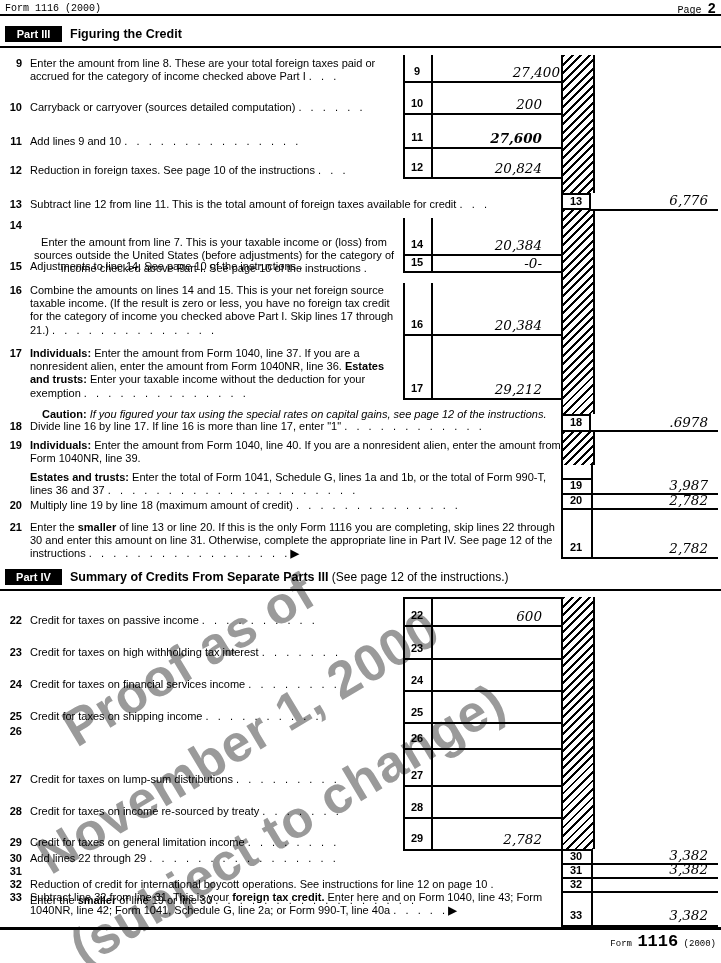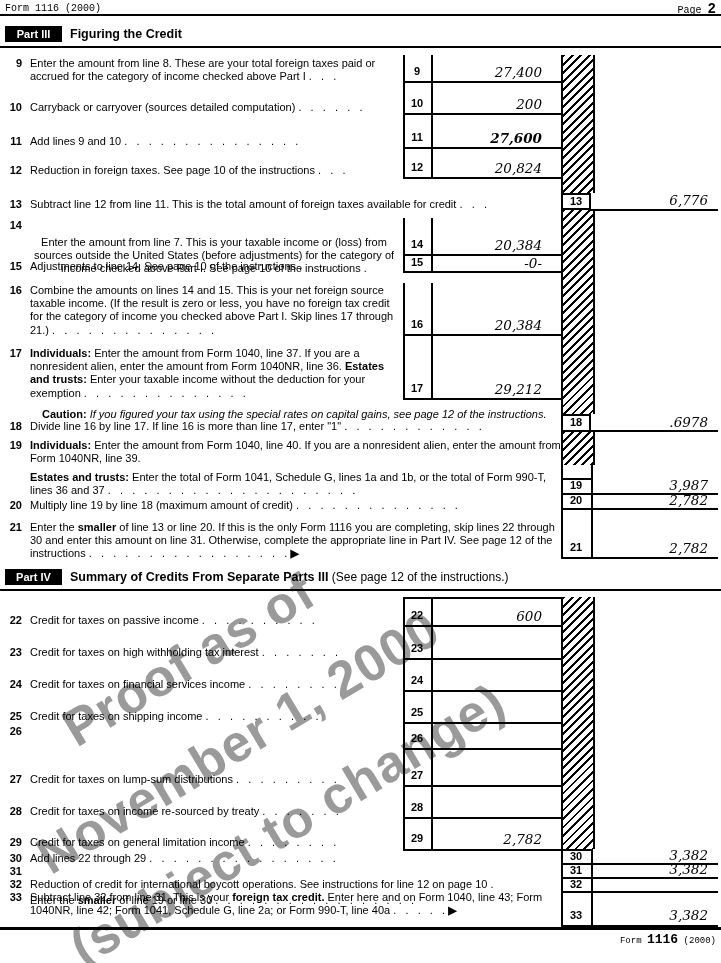--- a/index.html
+++ b/index.html
@@ -110,21 +110,21 @@
   <div class="vl" style="left:403px;top:283px;height:115px;"></div>
   <div class="vl" style="left:431px;top:283px;height:115px;"></div>
   <div class="hl" style="left:403px;top:334px;width:158px;"></div>
   <div class="hl" style="left:403px;top:398px;width:158px;"></div>
 
   <div class="hatch" style="top:55px;height:138px;"></div>
   <div class="hatch" style="top:210px;height:204px;"></div>
   <div class="hatch" style="top:432px;height:33px;"></div>
 
   <div class="bnum" style="top:65px;">9</div>
-  <div class="v" style="top:64px;">27,400</div>
+  <div class="v" style="top:64px;padding-left:18px;">27,400</div>
   <div class="bnum" style="top:97px;">10</div>
   <div class="v" style="top:96px;">200</div>
   <div class="bnum" style="top:131px;">11</div>
   <div class="v" style="top:130px;font-weight:bold;">27,600</div>
   <div class="bnum" style="top:161px;">12</div>
   <div class="v" style="top:160px;">20,824</div>
   <div class="bnum" style="top:238px;">14</div>
   <div class="v" style="top:237px;">20,384</div>
   <div class="bnum" style="top:256px;">15</div>
   <div class="v" style="top:255px;">-0-</div>
@@ -224,17 +224,17 @@
   <div class="v2" style="top:861px;">3,382</div>
   <div class="bnum2" style="top:878px;">32</div>
   <div class="hl" style="left:561px;top:891px;width:157px;"></div>
   <div class="bnum2" style="top:909px;">33</div>
   <div class="hl" style="left:561px;top:925px;width:157px;"></div>
   <div class="v2" style="top:907px;">3,382</div>
 
   <div class="rule" style="top:927px;height:3px;"></div>
   <div class="abs" style="right:5px;top:932px;font-size:9px;">
     <span>Form</span>
-    <span class="b" style="font-size:13px;">1116</span>
+    <span class="b" style="font-size:17px;">1116</span>
     <span>(2000)</span>
   </div>
 
 </div>
 
 </body></html>

